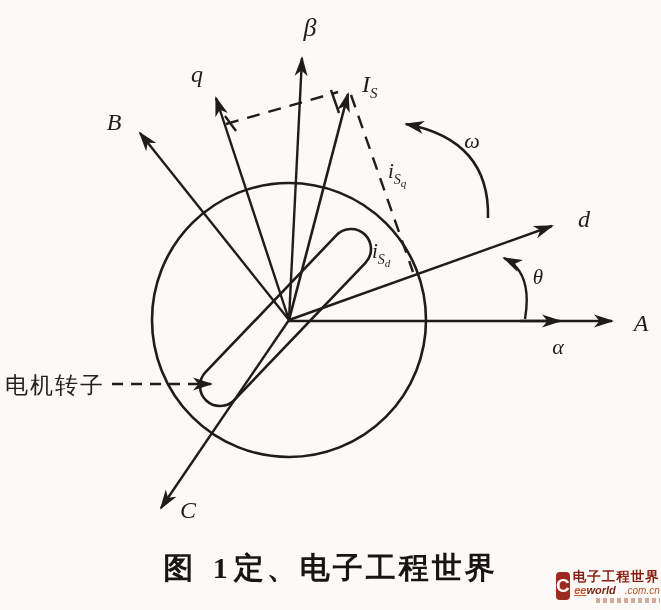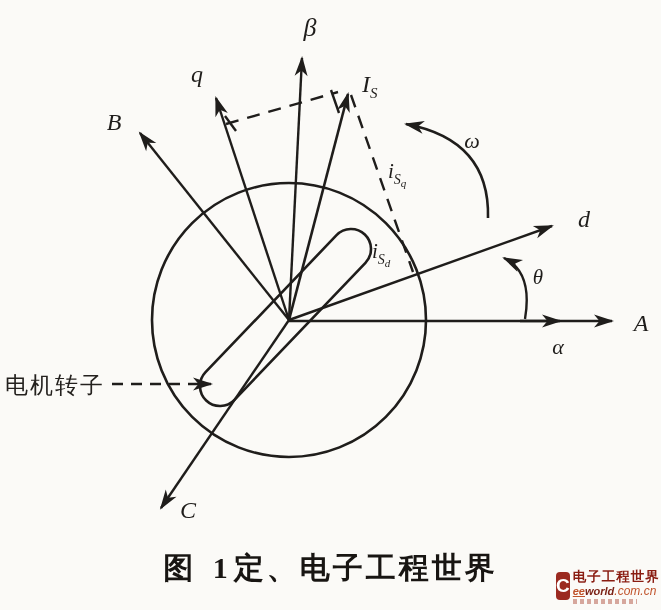--- a/index.html
+++ b/index.html
@@ -9,27 +9,27 @@
   .axis-label{font-family:"Liberation Serif","DejaVu Serif",serif;font-style:italic;fill:#1f1d1b;}
   .cn-label{font-family:"Liberation Serif","DejaVu Serif",serif;font-style:normal;fill:#24211e;letter-spacing:2px;}
   #caption{position:absolute;left:0;top:548px;width:661px;text-align:center;
            font-weight:bold;font-size:30px;color:#181512;letter-spacing:3px;}
   #caption .cap-prefix{letter-spacing:6px;}
   
   #wm{position:absolute;left:556px;top:570px;width:102px;height:37px;display:flex;align-items:flex-start;}
   #wm-box{width:28px;height:28px;margin-top:2px;background:#9b2a20;border-radius:4px;color:#fff;
           font-family:"Liberation Sans",sans-serif;font-weight:bold;font-size:19px;line-height:28px;
           text-align:center;}
-  #wm-txt{margin-left:3px;display:flex;flex-direction:column;line-height:1;}
+  #wm-txt{margin-left:3px;display:flex;flex-direction:column;line-height:1;align-items:flex-end;}
   #wm-cn{font-family:"Liberation Sans",sans-serif;font-weight:bold;font-size:13.5px;color:#8a1d12;
          letter-spacing:1px;white-space:nowrap;}
   #wm-url{font-family:"Liberation Sans",sans-serif;font-style:italic;font-size:11px;margin-top:1px;white-space:nowrap;}
   #wm-url .u1{color:#c0532b;font-weight:bold;text-decoration:underline;}
   #wm-url .u2{color:#7c2418;font-weight:bold;}
-  #wm-url .u3{color:#c0532b;font-size:12px;}
+  #wm-url .u3{color:#c0532b;font-size:10px;margin-left:9px;}
   #wm-strip{margin-top:2px;width:64px;height:5px;
             background:repeating-linear-gradient(90deg,#d6a79d 0 4px,rgba(0,0,0,0) 4px 7px);}
 </style>
 </head>
 <body>
 
 <div id="stage">
 
   <svg id="fig-svg" width="661" height="610" viewBox="0 0 661 610">
     <defs>

